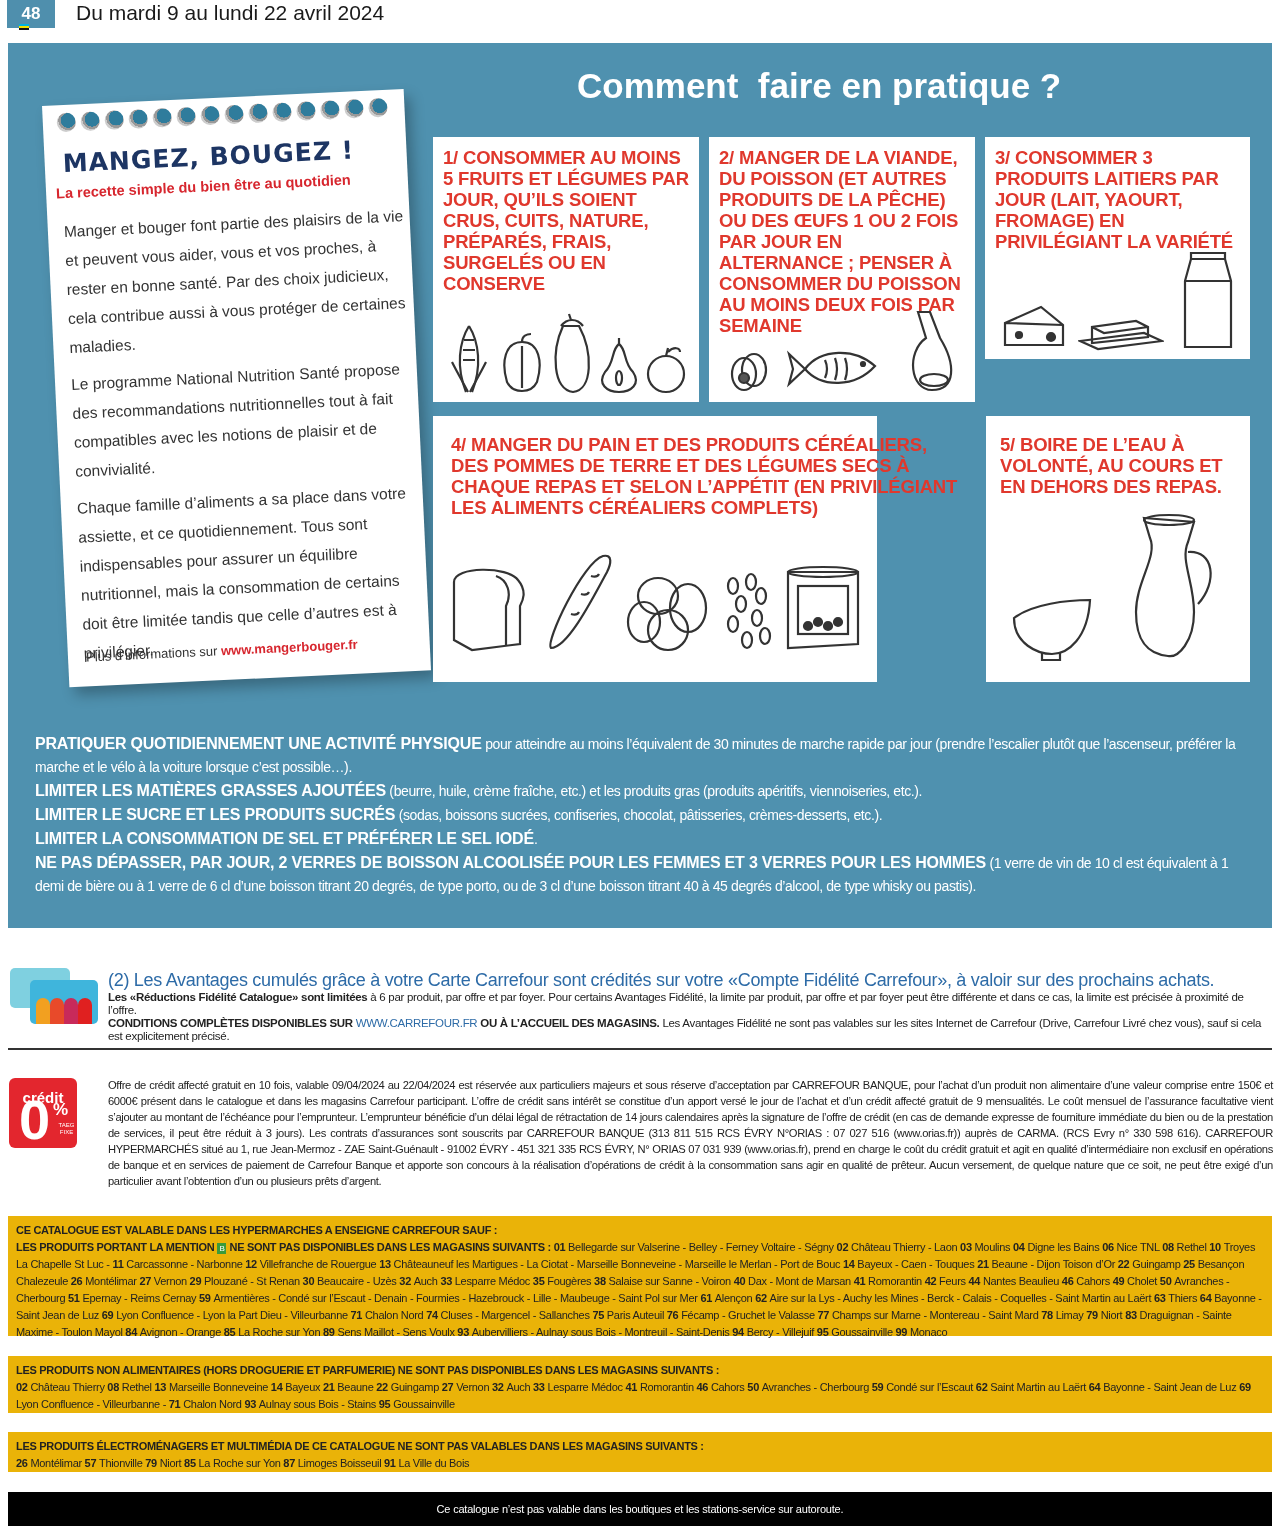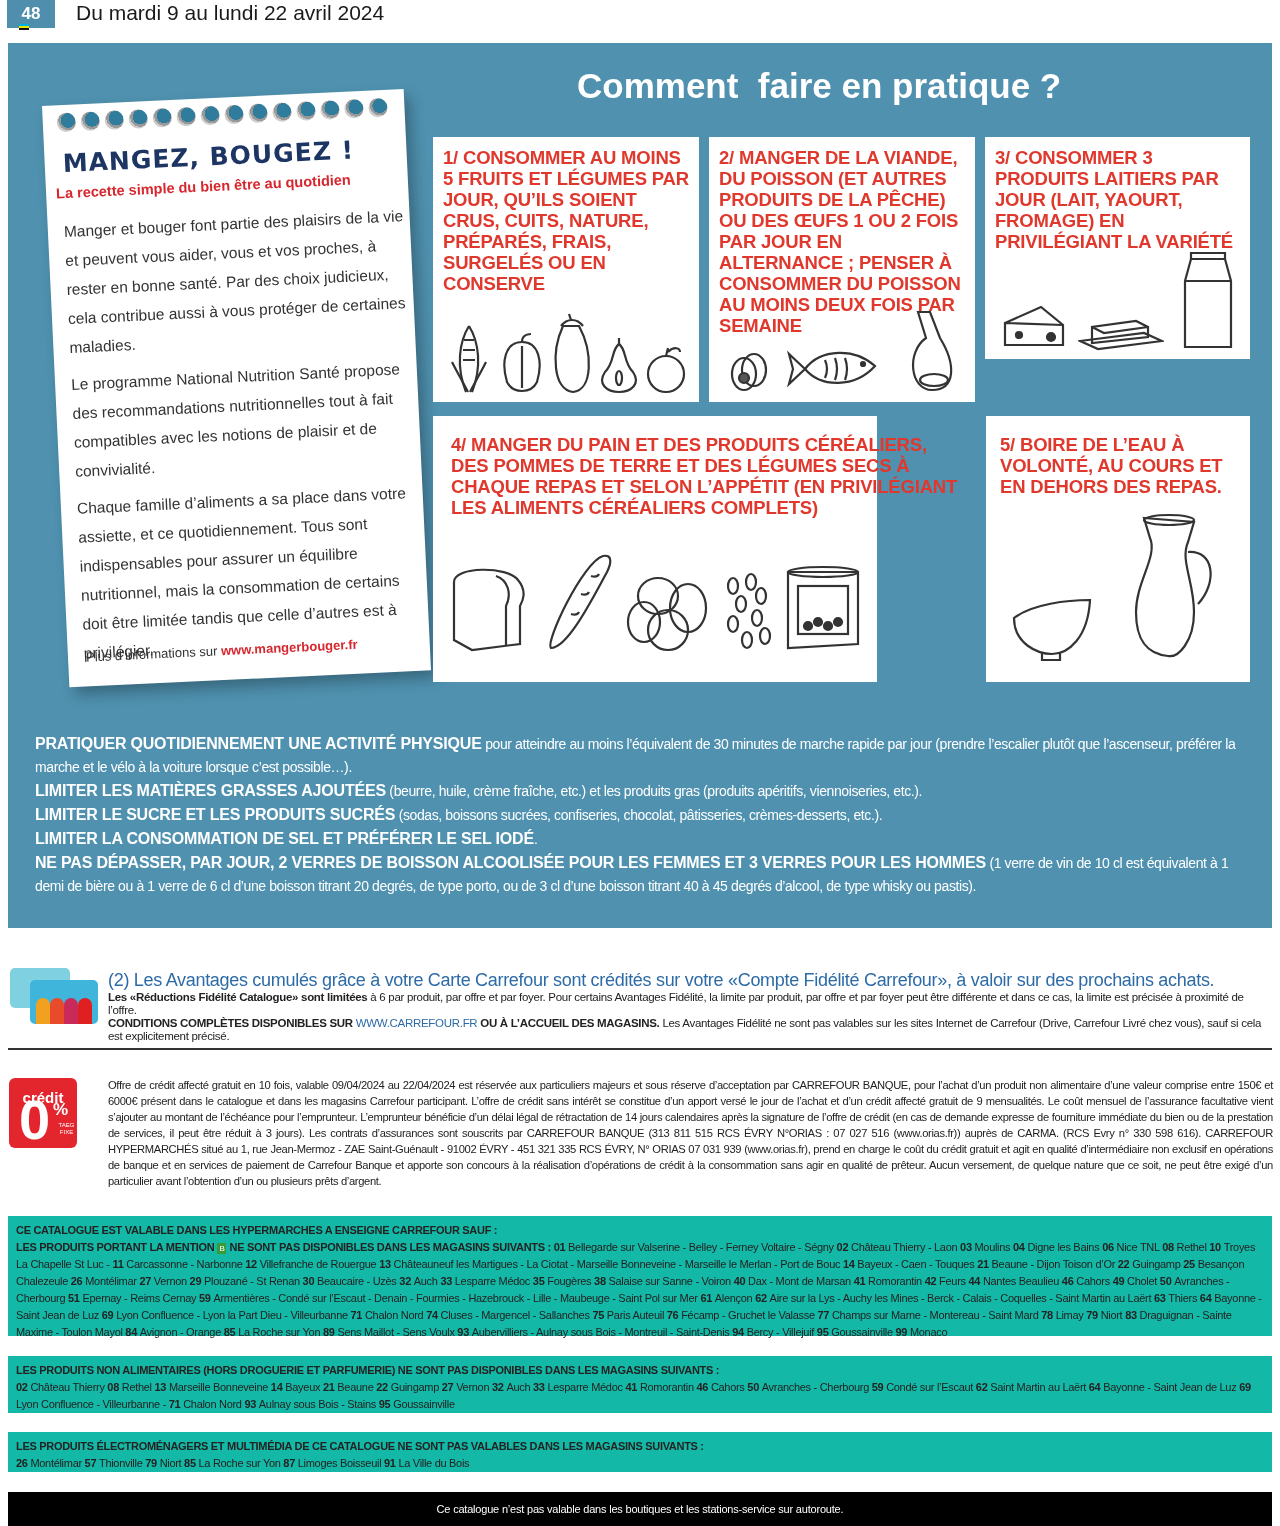--- a/index.html
+++ b/index.html
@@ -51,21 +51,21 @@
 
   
   .credit-badge { position: absolute; left: 9px; top: 1078px; width: 68px; height: 70px; background: #e3262e; border-radius: 6px; color: #fff; text-align: center; overflow: hidden; }
   .credit-badge .c1 { font-size: 15px; font-weight: bold; margin-top: 11px; display: block; }
   .credit-badge .c2 { position: absolute; left: 10px; top: 14px; font-size: 56px; font-weight: bold; line-height: 56px; }
   .credit-badge .c3 { position: absolute; left: 44px; top: 22px; font-size: 17px; font-weight: bold; }
   .credit-badge .c4 { position: absolute; left: 47px; top: 44px; font-size: 6px; line-height: 7px; }
   .credit-text { position: absolute; left: 108px; top: 1077px; width: 1165px; font-size: 11.2px; line-height: 16px; color: #222; letter-spacing: -0.35px; text-align: justify; }
 
   
-  .grey { position: absolute; left: 8px; width: 1264px; background: #14b8a6; padding: 6px 8px; font-size: 11px; line-height: 17px; color: #222; letter-spacing: -0.3px; }
+  .grey { position: absolute; left: 8px; width: 1264px; background: #eab308; padding: 6px 8px; font-size: 11px; line-height: 17px; color: #222; letter-spacing: -0.3px; }
   .grey .hd { font-weight: bold; display: block; }
   .grey b { font-weight: bold; }
   .bio { display: inline-block; width: 9px; height: 11px; background: #3a9a3a; color: #fff; font-size: 8px; line-height: 11px; text-align: center; margin: 0 3px; }
 
   .footer-bar { position: absolute; left: 8px; top: 1492px; width: 1264px; height: 34px; background: #000; color: #fff; font-size: 11px; text-align: center; line-height: 34px; letter-spacing: -0.2px; }
 </style>
 </head>
 <body>
 
 <div class="page-header">

